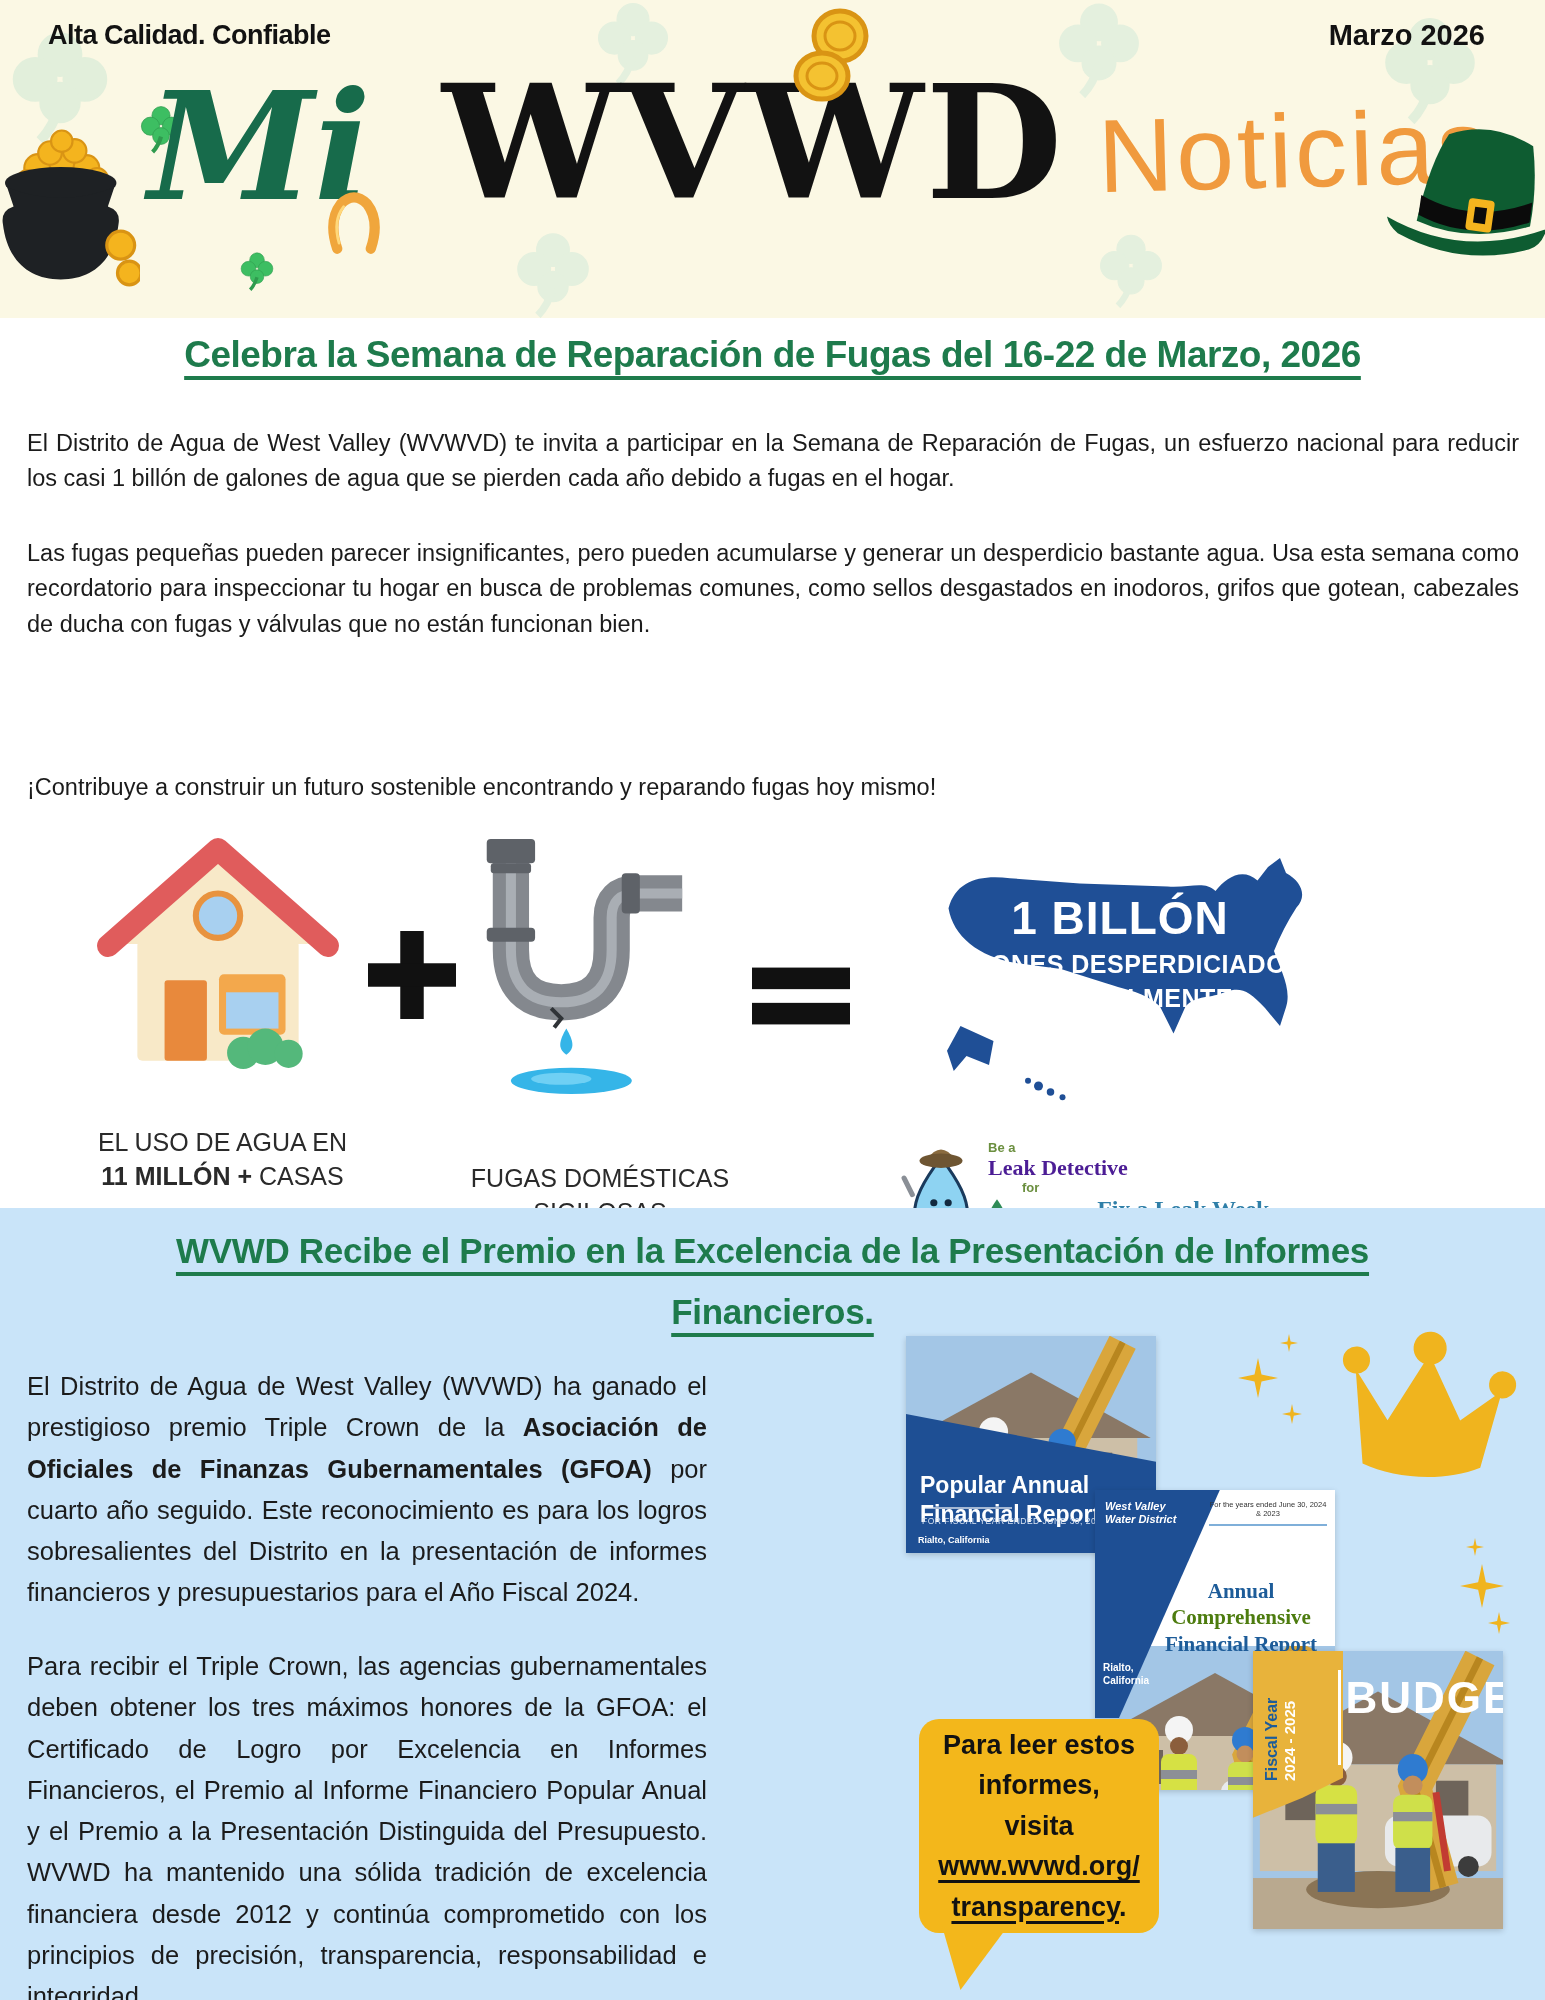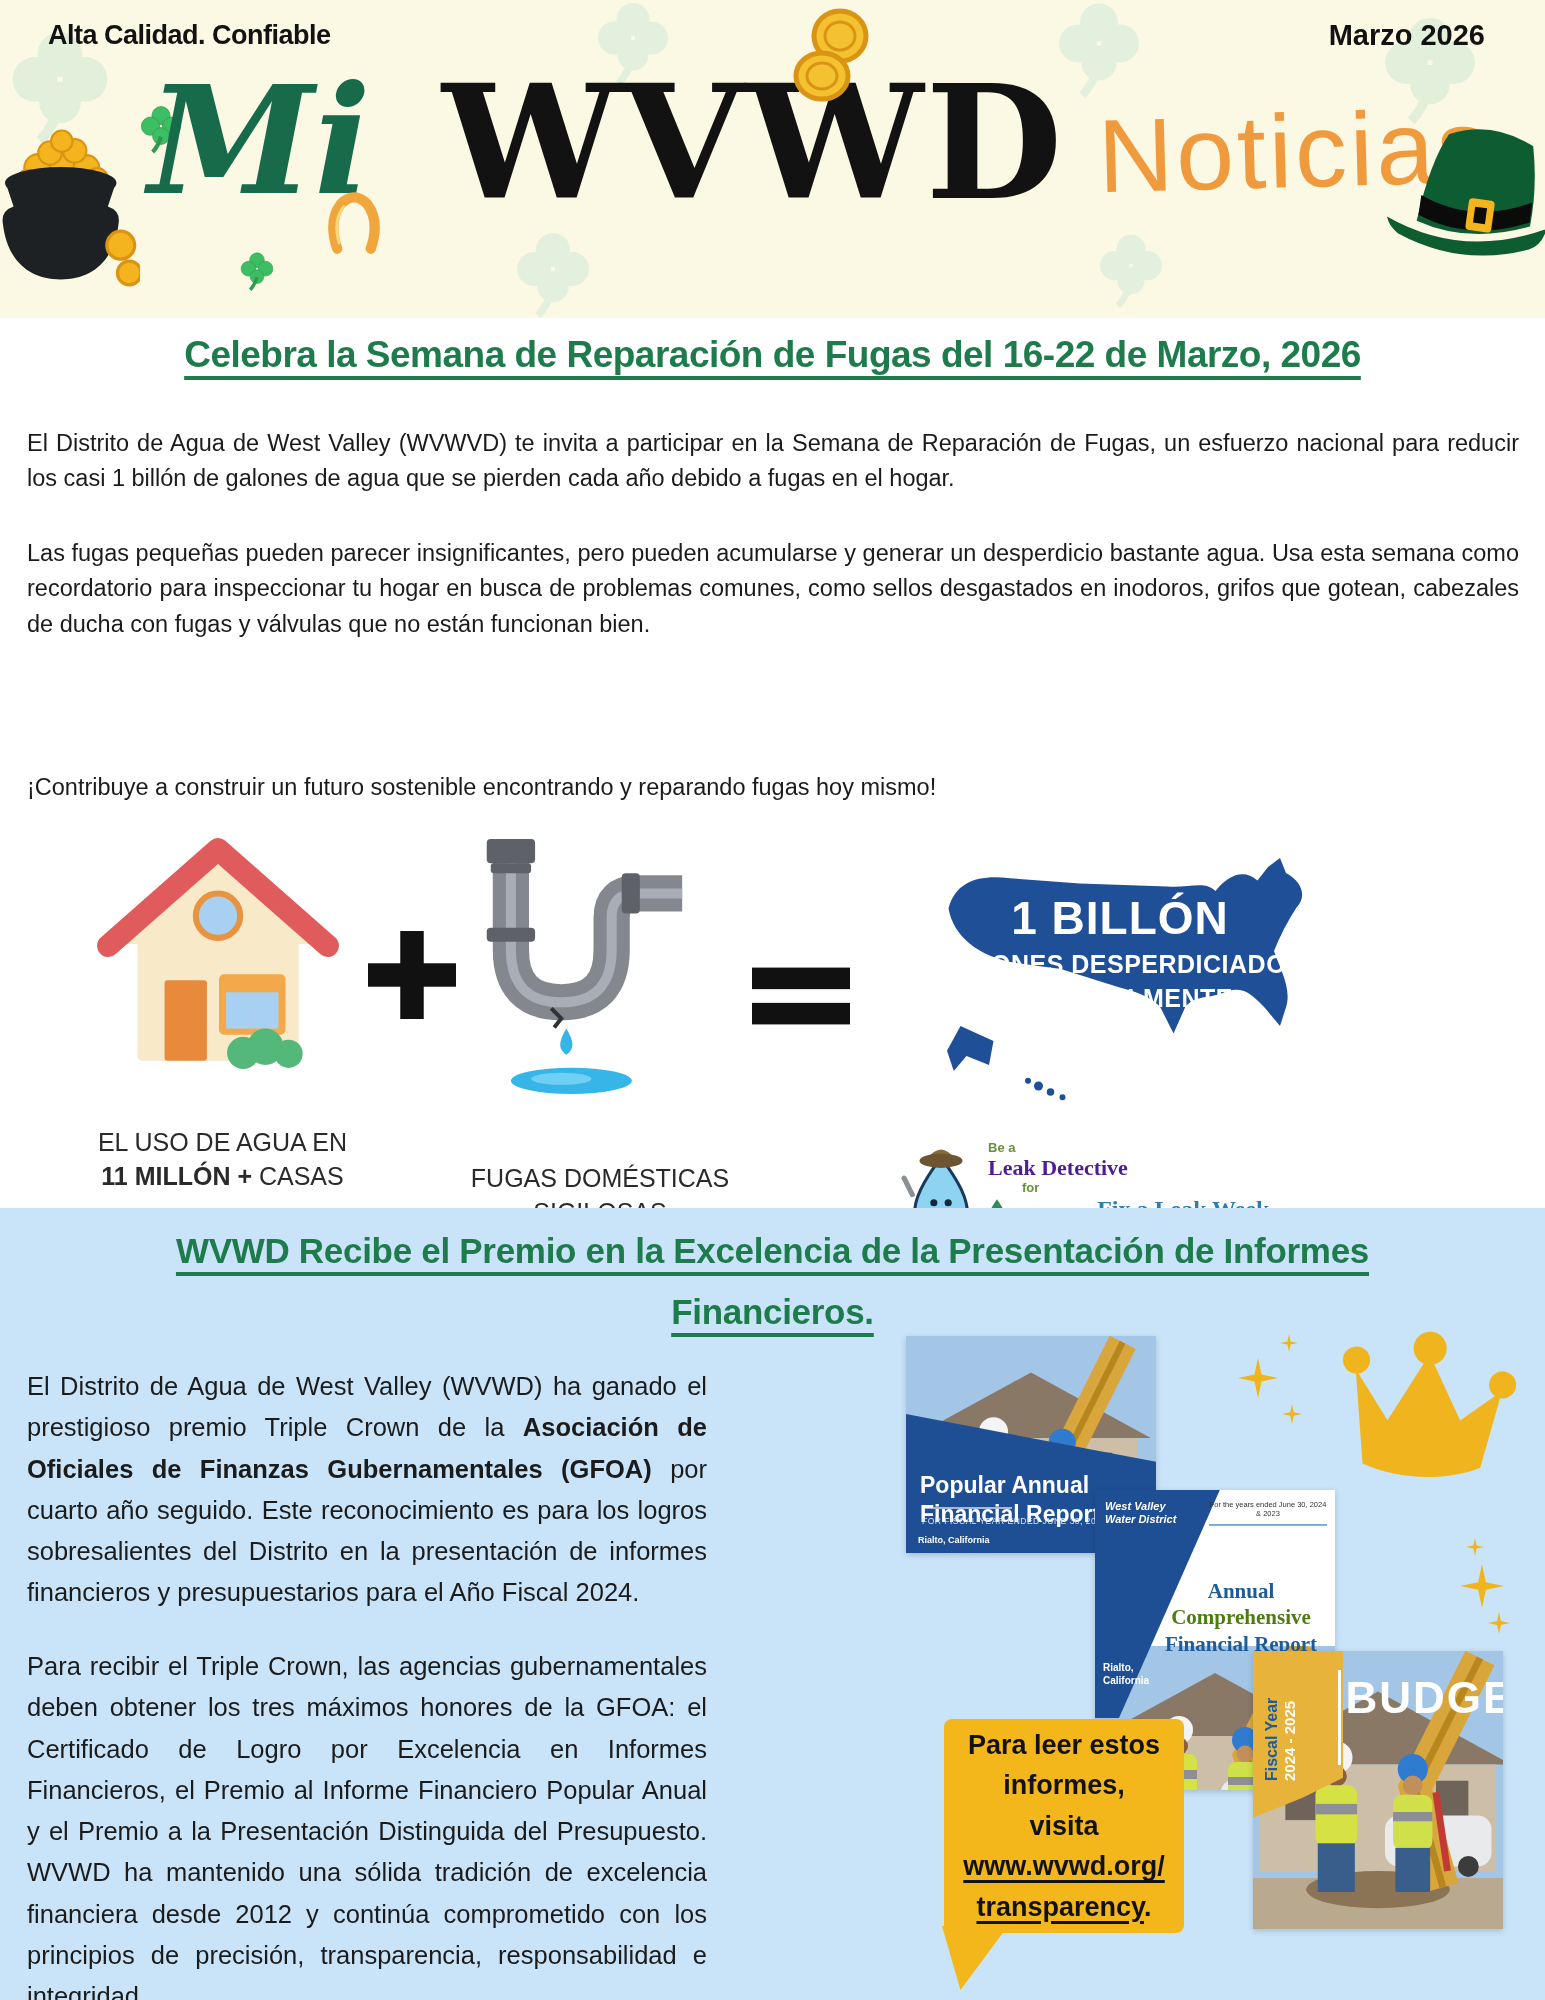--- a/index.html
+++ b/index.html
@@ -4,21 +4,21 @@
 <style>
   * { margin:0; padding:0; box-sizing:border-box; }
   body { width:1545px; height:2000px; position:relative; overflow:hidden;
          font-family:"Liberation Sans", sans-serif; background:#fff; }
   .abs { position:absolute; }
 
   
   .masthead { position:absolute; left:0; top:0; width:1545px; height:318px; background:#FBF8E4; overflow:hidden; }
   .tagline { position:absolute; left:48px; top:20px; font-size:27px; font-weight:800; color:#121212; letter-spacing:-0.5px; }
   .issue-date { position:absolute; right:60px; top:19px; font-size:29px; font-weight:800; color:#121212; }
-  .t-mi { position:absolute; left:148px; top:52px; font:italic 700 150px "DejaVu Serif", serif; color:#176B4B; }
+  .t-mi { position:absolute; left:148px; top:58px; font:italic 700 150px "DejaVu Serif", serif; color:#176B4B; }
   .t-wvwd { position:absolute; left:442px; top:50px; font:700 158px "DejaVu Serif", serif; color:#121212; letter-spacing:2px; }
   .t-noticias { position:absolute; left:1098px; top:92px; font-size:104px; font-weight:400; color:#F09A3E; letter-spacing:3px; transform:rotate(-1.5deg); }
 
   .clover { position:absolute; }
   .pale { opacity:1; }
 
   
   .sec1 { position:absolute; left:0; top:318px; width:1545px; height:890px; background:#ffffff; }
   .h1 { position:absolute; left:0; top:16px; width:1545px; text-align:center;
         font-size:37px; font-weight:800; color:#1E7B4C; letter-spacing:-0.5px;
@@ -88,21 +88,21 @@
   .bb-2 { font-size:15px; font-weight:600; color:#ffffff; }
   .budget-sep { position:absolute; left:34%; top:7%; width:3px; height:34%; background:#fff; }
   .budget-title { position:absolute; left:37%; top:8%; color:#fff; font-size:44px; font-weight:800; letter-spacing:2px; }
 
   
   .crown { position:absolute; left:1328px; top:122px; width:196px; height:166px; transform:rotate(5deg); z-index:1; }
   .sparkle { position:absolute; z-index:1; }
 
   
   .bubble { position:absolute; left:919px; top:511px; width:240px; height:214px; background:#F3B71B;
-            border-radius:8px; z-index:4; display:flex; align-items:center; justify-content:center; text-align:center;margin-left:25px; }
+            border-radius:20px; z-index:4; display:flex; align-items:center; justify-content:center; text-align:center; }
   .bubble-tail { position:absolute; left:942px; top:718px; width:66px; height:64px; background:#F3B71B;
                  clip-path:polygon(0 0, 100% 0, 28% 100%); z-index:4; }
   .bubble-text { font-size:27px; font-weight:800; color:#121212; line-height:1.5; }
   .bubble-text .u { text-decoration:underline; text-decoration-thickness:3px; text-underline-offset:5px; }
 </style>
 </head>
 <body>
 
 <svg width="0" height="0" style="position:absolute">
   <defs>

